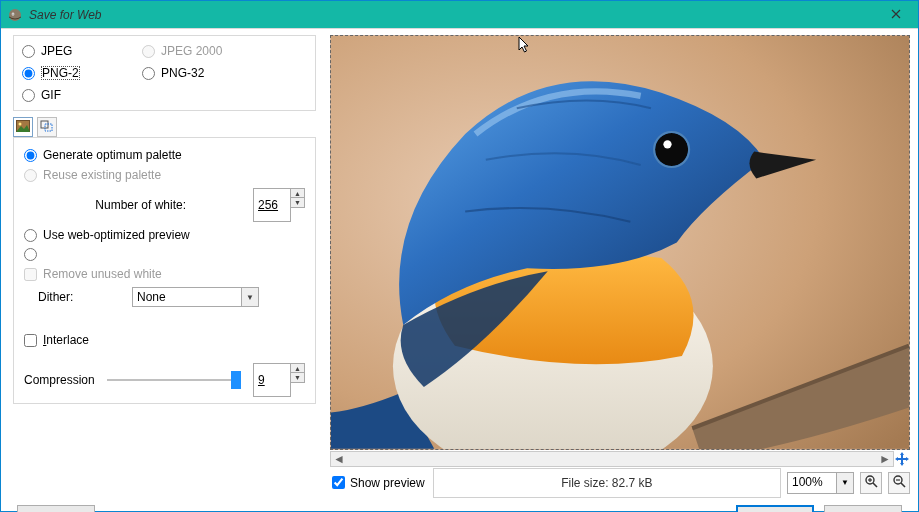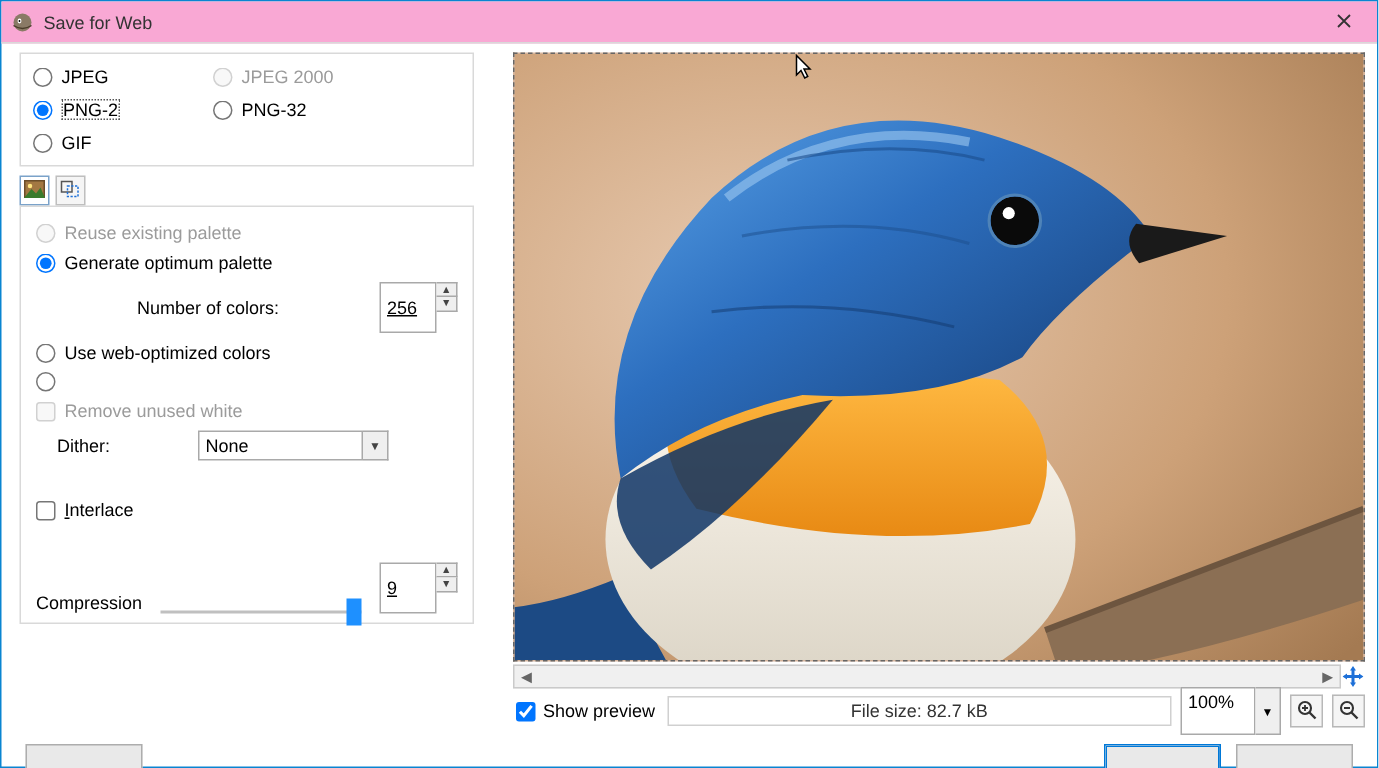--- a/index.html
+++ b/index.html
@@ -1,57 +1,57 @@
 <!DOCTYPE html>
 <html><head>
 <meta charset="utf-8">
 <style>
   * { box-sizing: border-box; font-family: "Segoe UI", Tahoma, sans-serif; font-size: 12px; }
   body { margin:0; padding:0; background:#fff; width:919px; height:512px; overflow:hidden; }
   .window { width:919px; height:512px; border:1px solid #0a85d1; display:flex; flex-direction:column; background:#fff;}
-  .titlebar { height:28px; background:#f9a8d4; display:flex; align-items:center; padding:0 0 0 6px; border-bottom:1px solid #d9d9d9;}
+  .titlebar { height:28px; background:#14b8a6; display:flex; align-items:center; padding:0 0 0 6px; border-bottom:1px solid #d9d9d9;font-style:italic;}
   .titlebar .logo { width:16px; height:16px; margin-right:6px; color:#555;}
   .titlebar .title { flex:0 0 auto; color:#333; }
   .titlebar .spacer { flex:1; }
   .titlebar .closebtn { width:44px; height:28px; display:flex; align-items:center; justify-content:center; color:#333;}
   .body { flex:1; display:flex; flex-direction:column; }
-  .content { flex:1; display:flex; gap:16px; padding:6px 0 0 0;}
+  .content { flex:1; display:flex; gap:4px; padding:6px 0 0 0;}
   .left { width:325px; padding:0 10px 0 12px; display:flex; flex-direction:column;}
   .group { border:1px solid #d9d9d9; padding:8px 8px 8px 8px; background:#fff;}
   .fmt-grid { display:flex; flex-wrap:wrap; gap:4px 30px; }
   .radio-row { display:flex; align-items:center; gap:6px; min-width:90px;}
   input[type=radio], input[type=checkbox]{ width:13px; height:13px; margin:0;}
   .disabled { color:#9b9b9b; }
   .tabs { margin-top:6px; display:flex; gap:4px;}
   .tab { width:20px; height:20px; border:1px solid #bfbfbf; background:#f5f5f5; display:flex; align-items:center; justify-content:center;}
   .tab.active { border-color:#7aa2c9; background:#fff;}
   .panel { border:1px solid #d9d9d9; margin-top:0px; padding:10px 10px 6px 10px; display:flex; flex-direction:column; gap:6px;}
   .row { display:flex; align-items:center; gap:8px; }
   .indent { margin-left:26px; }
   .spin { display:flex; align-items:stretch; }
   .spin input { width:38px; height:20px; border:1px solid #a9a9a9; padding:16px 4px; outline:none;text-decoration:underline;}
   .spin .btns { display:flex; flex-direction:column; }
   .spin .btns div { width:14px; height:10px; border:1px solid #a9a9a9; border-left:none; display:flex; align-items:center; justify-content:center; font-size:7px; line-height:7px; color:#444; background:#efefef;}
   .spin .btns div:last-child { border-top:none;}
   .select-wrap { display:flex; align-items:stretch; height:20px;}
   .select-wrap .sel { border:1px solid #a9a9a9; width:110px; padding:2px 4px; background:#fff;}
   .select-wrap .arrow { width:17px; border:1px solid #a9a9a9; border-left:none; background:#efefef; display:flex; align-items:center; justify-content:center; font-size:8px; color:#444;}
-  .slider-row { display:flex; align-items:flex-end; gap:8px; margin-top:22px;}
+  .slider-row { display:flex; align-items:center; gap:8px; margin-top:10px;}
   .slider-track { flex:1; height:2px; background:#c0c0c0; position:relative; margin:0 4px;}
   .slider-thumb { position:absolute; width:10px; height:18px; background:#1e90ff; top:-8px; }
   .right { flex:1; display:flex; flex-direction:column; padding-right:8px;}
   .preview { flex:1; position:relative; border:1px dashed #666; background:#d6b49b; overflow:hidden;}
   .preview svg { width:100%; height:100%; display:block;}
   .hscroll-row { display:flex; align-items:center; height:17px; margin-top:1px;}
   .hscroll { flex:1; height:16px; border:1px solid #cacaca; background:#f0f0f0; display:flex; align-items:center; justify-content:space-between; padding:0 2px; font-size:8px; color:#666;}
   .move-icon { width:16px; height:16px; display:flex; align-items:center; justify-content:center; color:#1e70d8;}
   .statusbar { display:flex; align-items:center; gap:6px; margin-top:3px; height:24px;}
   .statusbar .chk { display:flex; align-items:center; gap:5px; padding:0 2px;}
-  .status-mid { flex:1; border:1px solid #d0d0d0; height:20px; background:#fff; display:flex; align-items:center; justify-content:center; color:#333;}
-  .zoom-sel { display:flex; align-items:stretch; height:32px;}
+  .status-mid { flex:1; border:1px solid #d0d0d0; height:30px; background:#fff; display:flex; align-items:center; justify-content:center; color:#333;}
+  .zoom-sel { display:flex; align-items:stretch; height:22px;}
   .zoom-sel .sel { border:1px solid #a9a9a9; width:50px; padding:2px 4px; background:#fff;}
   .zoom-sel .arrow { width:17px; border:1px solid #a9a9a9; border-left:none; background:#efefef; display:flex; align-items:center; justify-content:center; font-size:8px;}
   .iconbtn { width:22px; height:22px; border:1px solid #b8b8b8; background:#f5f5f5; display:flex; align-items:center; justify-content:center; color:#444;}
   .footer { height:44px; border-top:0; display:flex; align-items:center; padding:8px 16px; gap:10px;}
   .footer .fspacer { flex:1;}
   .btn { min-width:78px; height:24px; border:1px solid #adadad; background:#e9e9e9; display:flex; align-items:center; justify-content:center; padding:0 16px; color:#333;}
   .btn.primary { border:1px solid #0078d7; box-shadow:0 0 0 1px #0078d7 inset; }
   label span.u { text-decoration:underline; }
   .checkbox-row { display:flex; align-items:center; gap:6px;}
   .mouse-cursor { position:absolute; top:0px; left:187px; pointer-events:none; color:#000; font-size:16px; z-index:5;}
@@ -122,42 +122,42 @@
           </div>
           <div class="tab">
             <span><svg width="14" height="12" viewBox="0 0 14 12">
                   <rect x="1" y="1" width="7" height="7" fill="none" stroke="#555"></rect>
                   <rect x="5" y="4" width="7" height="7" fill="none" stroke="#1e70d8" stroke-dasharray="1.5 1"></rect>
                 </svg></span>
           </div>
         </div>
 
         <div class="panel">
+          <label class="radio-row">
+            <input type="radio" name="pal" checked="" style="">
+              <span>Generate optimum palette</span>
+          </label>
           <label class="radio-row disabled">
             <input type="radio" name="pal" disabled="" style="">
               <span>Reuse existing palette</span>
           </label>
-          <label class="radio-row">
-            <input type="radio" name="pal" checked="" style="">
-              <span>Generate optimum palette</span>
-          </label>
           <div class="row indent">
-            <span style="width:136px; text-align:right;">Number of colors:</span>
+            <span style="width:136px; text-align:right;">Number of white:</span>
             <div style="flex:1"></div>
             <div class="spin">
               <input type="text" value="256" style="">
               <div class="btns">
                   <div>▲</div>
                   <div>▼</div>
                 </div>
             </div>
           </div>
           <label class="radio-row">
             <input type="radio" name="pal" style="">
-              <span>Use web-optimized colors</span>
+              <span>Use web-optimized preview</span>
           </label>
           <label class="radio-row">
             <input type="radio" name="pal" style="">
           </label>
           <label class="checkbox-row disabled">
             <input type="checkbox" disabled="" style="">
               <span>Remove unused white</span>
           </label>
           <div class="row">
             <span style="width:100px; padding-left:14px;">Dither:</span>

